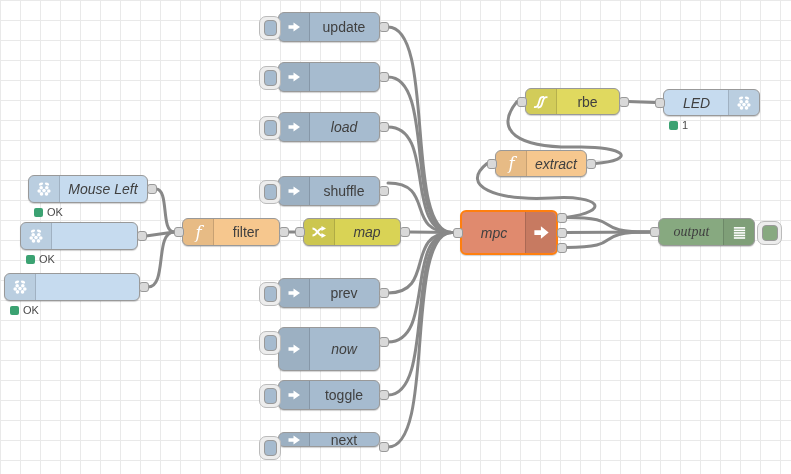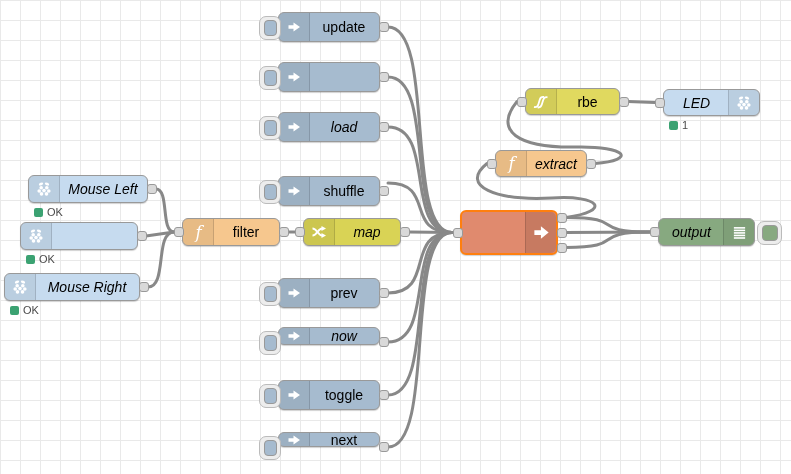--- a/index.html
+++ b/index.html
@@ -21,21 +21,21 @@
   .node.selected{border:2px solid #ff7f0e;}
   .icon-region{
     position:absolute;top:0;bottom:0;width:30px;
     display:flex;align-items:center;justify-content:center;
     background:rgba(0,0,0,0.06);
   }
   .icon-region.left{left:0;border-right:1px solid rgba(0,0,0,0.14);border-radius:5px 0 0 5px;}
   .icon-region.right{right:0;border-left:1px solid rgba(0,0,0,0.14);border-radius:0 5px 5px 0;}
   .node-label{
     position:absolute;top:0;bottom:0;display:flex;align-items:center;justify-content:center;
-    font-size:14px;color:#000000;white-space:nowrap;overflow:hidden;
+    font-size:14px;color:#404040;white-space:nowrap;overflow:hidden;
   }
   .italic{font-style:italic;}
   .port{
     position:absolute;width:10px;height:10px;box-sizing:border-box;
     background:#d9d9d9;border:1px solid #999;border-radius:3px;
   }
   .btn-outer{
     position:absolute;box-sizing:border-box;background:#ededed;border:1px solid #bbb;
     border-radius:7px;display:flex;align-items:center;justify-content:center;
   }
@@ -126,21 +126,20 @@
               <circle cx="5.2" cy="6.8" r="1.8"></circle>
               <circle cx="10.8" cy="6.8" r="1.8"></circle>
               <circle cx="3.2" cy="10" r="1.8"></circle>
               <circle cx="8" cy="9.6" r="1.8"></circle>
               <circle cx="12.8" cy="10" r="1.8"></circle>
               <circle cx="5.5" cy="12.9" r="1.8"></circle>
               <circle cx="10.5" cy="12.9" r="1.8"></circle>
             </g>
           </svg>
         </div>
-        <span class="node-label italic" style="left: 30px; right: 0px;">Mouse Right</span>
         <div class="port" style="left: 134px; top: 8px;"></div>
       </div>
       <div class="status" style="left: 10px; top: 304px;">
         <span class="status-dot" style="background: rgb(59, 162, 114);"></span>
         <span>OK</span>
       </div>
       <div class="node" style="left: 182px; top: 218px; width: 98px; height: 28px; background: rgb(246, 199, 142);">
         <div class="icon-region left">
           <svg viewBox="0 0 16 16" width="19" height="19">
             <text x="8" y="12.6" text-anchor="middle" font-family="DejaVu Serif, serif" font-style="italic" font-size="14" fill="#fff">f</text>
@@ -217,21 +216,21 @@
           <svg viewBox="0 0 16 16" width="16" height="16">
             <path fill="#fff" d="M2.5,6.2 h5 V3.4 L14,8 L7.5,12.6 V9.8 h-5 z"></path>
           </svg>
         </div>
         <span class="node-label" style="left: 30px; right: 0px;">prev</span>
         <div class="port" style="left: 100px; top: 9px;"></div>
         <div class="btn-outer" style="left: -20px; top: 3px; width: 22px; height: 24px;">
           <div class="btn-inner" style="width: 13px; height: 16px; background: rgb(166, 187, 207);"></div>
         </div>
       </div>
-      <div class="node" style="left: 278px; top: 327px; width: 102px; height: 18px; background: rgb(166, 187, 207);">
+      <div class="node" style="left: 278px; top: 327px; width: 102px; height: 44px; background: rgb(166, 187, 207);">
         <div class="icon-region left">
           <svg viewBox="0 0 16 16" width="16" height="16">
             <path fill="#fff" d="M2.5,6.2 h5 V3.4 L14,8 L7.5,12.6 V9.8 h-5 z"></path>
           </svg>
         </div>
         <span class="node-label italic" style="left: 30px; right: 0px;">now</span>
         <div class="port" style="left: 100px; top: 9px;"></div>
         <div class="btn-outer" style="left: -20px; top: 3px; width: 22px; height: 24px;">
           <div class="btn-inner" style="width: 13px; height: 16px; background: rgb(166, 187, 207);"></div>
         </div>
@@ -259,20 +258,21 @@
         <div class="btn-outer" style="left: -20px; top: 3px; width: 22px; height: 24px;">
           <div class="btn-inner" style="width: 13px; height: 16px; background: rgb(166, 187, 207);"></div>
         </div>
       </div>
       <div class="node selected" style="left: 460px; top: 210px; width: 98px; height: 45px; background: rgb(224, 138, 110);">
         <div class="icon-region right" style="background: rgba(0, 0, 0, 0.11);">
           <svg viewBox="0 0 16 16" width="19" height="19">
             <path fill="#fff" d="M2,6 h5.5 V2.8 L14,8 L7.5,13.2 V10 H2 z"></path>
           </svg>
         </div>
+        <span class="node-label italic" style="left: 0px; right: 30px;">mpc</span>
         <div class="port" style="left: -9px; top: 15.5px;"></div>
         <div class="port" style="left: 95px; top: 0.5px;"></div>
         <div class="port" style="left: 95px; top: 15.5px;"></div>
         <div class="port" style="left: 95px; top: 30.5px;"></div>
       </div>
       <div class="node" style="left: 495px; top: 150px; width: 92px; height: 27px; background: rgb(246, 199, 142);">
         <div class="icon-region left">
           <svg viewBox="0 0 16 16" width="19" height="19">
             <text x="8" y="12.6" text-anchor="middle" font-family="DejaVu Serif, serif" font-style="italic" font-size="14" fill="#fff">f</text>
           </svg>
@@ -322,20 +322,20 @@
           <svg viewBox="0 0 16 16" width="15" height="15">
             <g fill="#fff">
               <rect x="2" y="2.2" width="12" height="1.7"></rect>
               <rect x="2" y="4.9" width="12" height="1.7"></rect>
               <rect x="2" y="7.6" width="12" height="1.7"></rect>
               <rect x="2" y="10.3" width="12" height="1.7"></rect>
               <rect x="2" y="13" width="12" height="1.7"></rect>
             </g>
           </svg>
         </div>
-        <span class="node-label italic" style="left: 0px; right: 30px;">output</span>
+        <span class="node-label italic" style="left: 0px; right: 30px; font-family: Liberation Serif, serif;">output</span>
         <div class="port" style="left: -9px; top: 8px;"></div>
         <div class="btn-outer" style="left: 98px; top: 2px; width: 25px; height: 24px;">
           <div class="btn-inner" style="width: 16px; height: 16px; background: rgb(135, 169, 128);"></div>
         </div>
       </div>
     </div>
 </div>
 
 </body></html>

